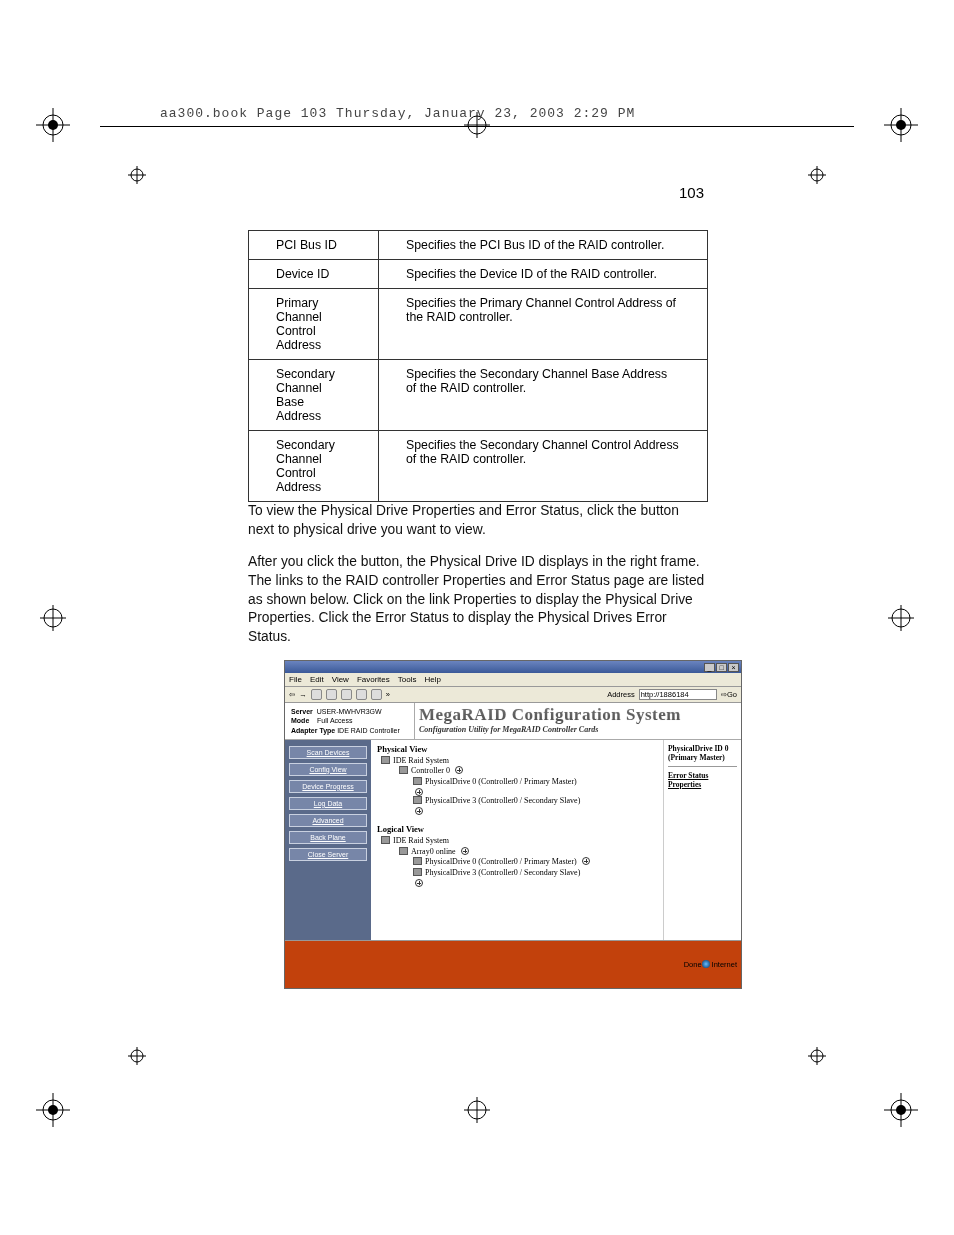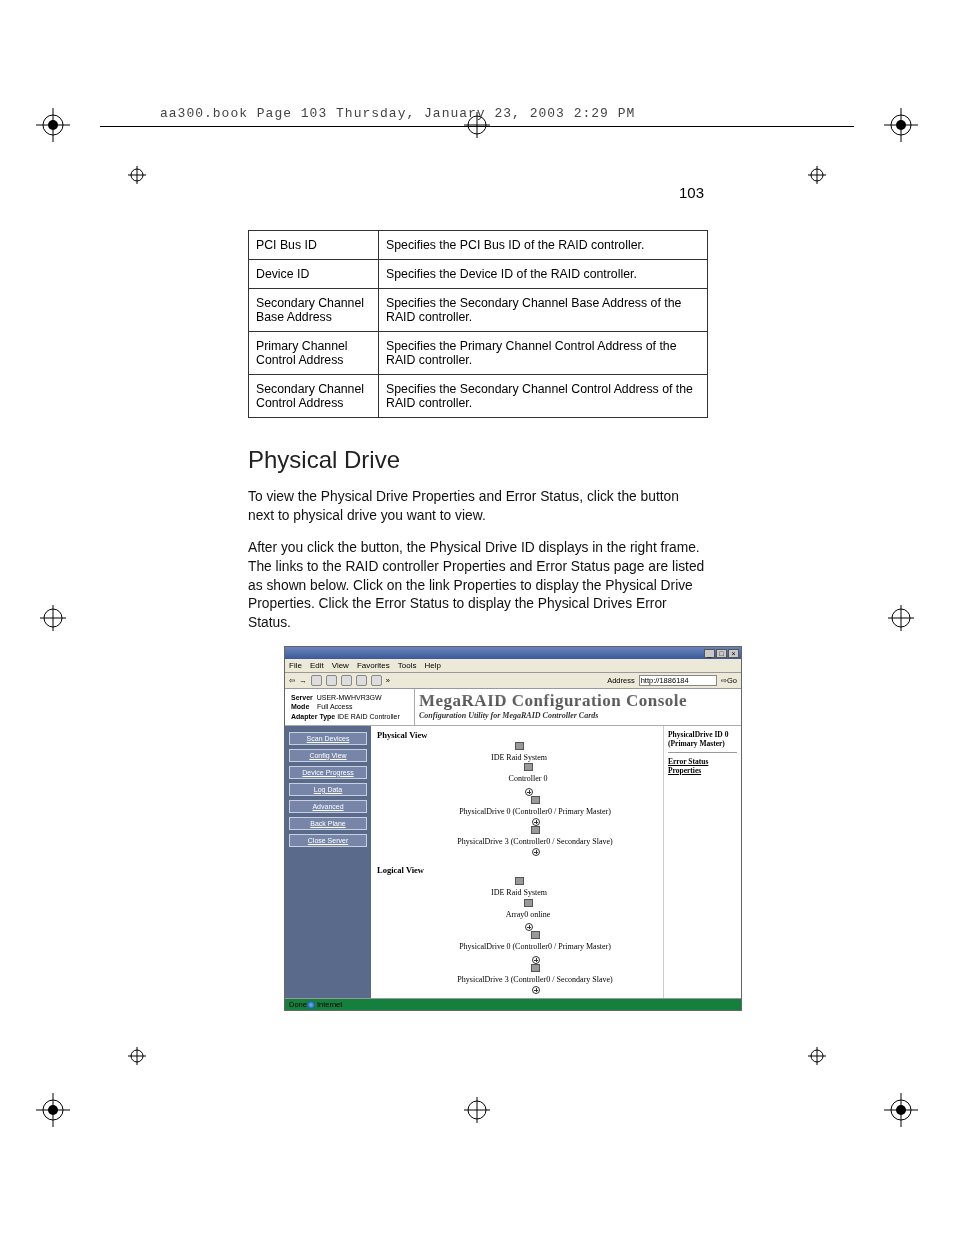--- a/index.html
+++ b/index.html
@@ -64,21 +64,21 @@
     left: 248px;
     width: 460px;
   }
   table.props {
     border-collapse: collapse;
     width: 100%;
     font-size: 12.3px;
   }
   table.props td {
     border: 1px solid #333;
-    padding: 7px 7px;
+    padding: 7px 27px;
     vertical-align: top;
   }
   table.props td.k { width: 130px; }
   h2.section {
     font-weight: normal;
     font-size: 24px;
     margin-top: 28px;
     margin-bottom: 14px;
     color: #222;
   }
@@ -188,44 +188,44 @@
     text-decoration:underline;
   }
   .shot .center {
     flex:1;
     padding:4px 6px;
     font-size:8px;
     font-family:"Times New Roman",serif;
   }
   .shot .center .pv-title{font-weight:bold;font-size:8.5px;}
   .shot .center .tree {margin-left:4px;margin-top:2px;line-height:1.35;}
-  .shot .center .tree .row{display:flex;align-items:center;gap:3px;flex-direction:column;}
+  .shot .center .tree .row{display:flex;gap:3px;}
   .shot .center .tree .sub{margin-left:18px;}
   .shot .center .tree .sub2{margin-left:32px;}
   .shot .center .tree .ic{width:9px;height:8px;background:#999;border:1px solid #555;display:inline-block;}
   .shot .center .tree .plus{width:8px;height:8px;border:1px solid #333;border-radius:50%;display:inline-block;margin-left:2px;position:relative;}
   .shot .center .tree .plus::before{content:"";position:absolute;left:1px;right:1px;top:3px;border-top:1px solid #333;}
   .shot .center .tree .plus::after{content:"";position:absolute;top:1px;bottom:1px;left:3px;border-left:1px solid #333;}
   .shot .right {
     width:78px;
     padding:4px 4px;
     font-size:7.5px;
     font-family:"Times New Roman",serif;
     border-left:1px solid #ccc;
   }
   .shot .right .r-title{font-weight:bold;line-height:1.2;}
   .shot .right hr{margin:4px 0;border:none;border-top:1px solid #999;}
   .shot .right a{display:block;text-decoration:underline;color:#000;font-weight:bold;}
   .shot .statusbar {
     border-top:1px solid #999;
-    background:#15803d;
+    background:#c2410c;
     font-size:7.5px;
     display:flex;
-    padding:1px 4px;
-    justify-content:flex-start;
+    padding:19px 4px;
+    justify-content:flex-end;
   }
   .shot .statusbar .zone{display:flex;align-items:center;gap:2px;}
   .shot .statusbar .globe{width:8px;height:8px;background:radial-gradient(#6bf,#036);border-radius:50%;}
 </style>
 </head>
 <body>
 
 <div class="crop-mark cm-tl">
     <svg width="34" height="34">
       <circle cx="17" cy="17" r="10" fill="none" stroke="#000"></circle>
@@ -316,35 +316,34 @@
     <tbody>
       <tr>
           <td class="k">PCI Bus ID</td>
           <td>Specifies the PCI Bus ID of the RAID controller.</td>
         </tr>
       <tr>
           <td class="k">Device ID</td>
           <td>Specifies the Device ID of the RAID controller.</td>
         </tr>
       <tr>
+          <td class="k">Primary Channel Control Address</td>
+          <td>Specifies the Primary Channel Control Address of the RAID controller.</td>
+        </tr>
+      <tr>
           <td class="k">Secondary Channel Base Address</td>
           <td>Specifies the Secondary Channel Base Address of the RAID controller.</td>
-        </tr>
-      <tr>
-          <td class="k">Primary Channel Control Address</td>
-          <td>Specifies the Primary Channel Control Address of the RAID controller.</td>
         </tr>
       <tr>
           <td class="k">Secondary Channel Control Address</td>
           <td>Specifies the Secondary Channel Control Address of the RAID controller.</td>
         </tr>
     </tbody>
   </table>
 
-  <h2 class="section">Physical Drive</h2>
   <p class="body">To view the Physical Drive Properties and Error Status, click the button next to physical drive you want to view.</p>
   <p class="body">After you click the button, the Physical Drive ID displays in the right frame. The links to the RAID controller Properties and Error Status page are listed as shown below. Click on the link Properties to display the Physical Drive Properties. Click the Error Status to display the Physical Drives Error Status.</p>
 
   <div class="shot">
     <div class="titlebar">
       <div class="wbtn">_</div>
       <div class="wbtn">□</div>
       <div class="wbtn">×</div>
     </div>
     <div class="menubar">
@@ -368,21 +367,21 @@
       <input value="http://1886184" style="">
       <span class="go">⇨<span>Go</span></span>
     </div>
     <div class="header-banner">
       <div class="hb-left">
         <div><b>Server</b>&nbsp;&nbsp;<span>USER-MWHVR3GW</span></div>
         <div><b>Mode</b>&nbsp;&nbsp;&nbsp;&nbsp;<span>Full Access</span></div>
         <div><b>Adapter Type</b> <span>IDE RAID Controller</span></div>
       </div>
       <div class="hb-right">
-        <div class="logo">MegaRAID Configuration Console</div>
+        <div class="logo">MegaRAID Configuration System</div>
         <div class="logo-sub">Configuration Utility for MegaRAID Controller Cards</div>
       </div>
     </div>
     <div class="body3">
       <div class="sidebar">
         <div class="sbtn">Scan Devices</div>
         <div class="sbtn">Config View</div>
         <div class="sbtn">Device Progress</div>
         <div class="sbtn">Log Data</div>
         <div class="sbtn">Advanced</div>

